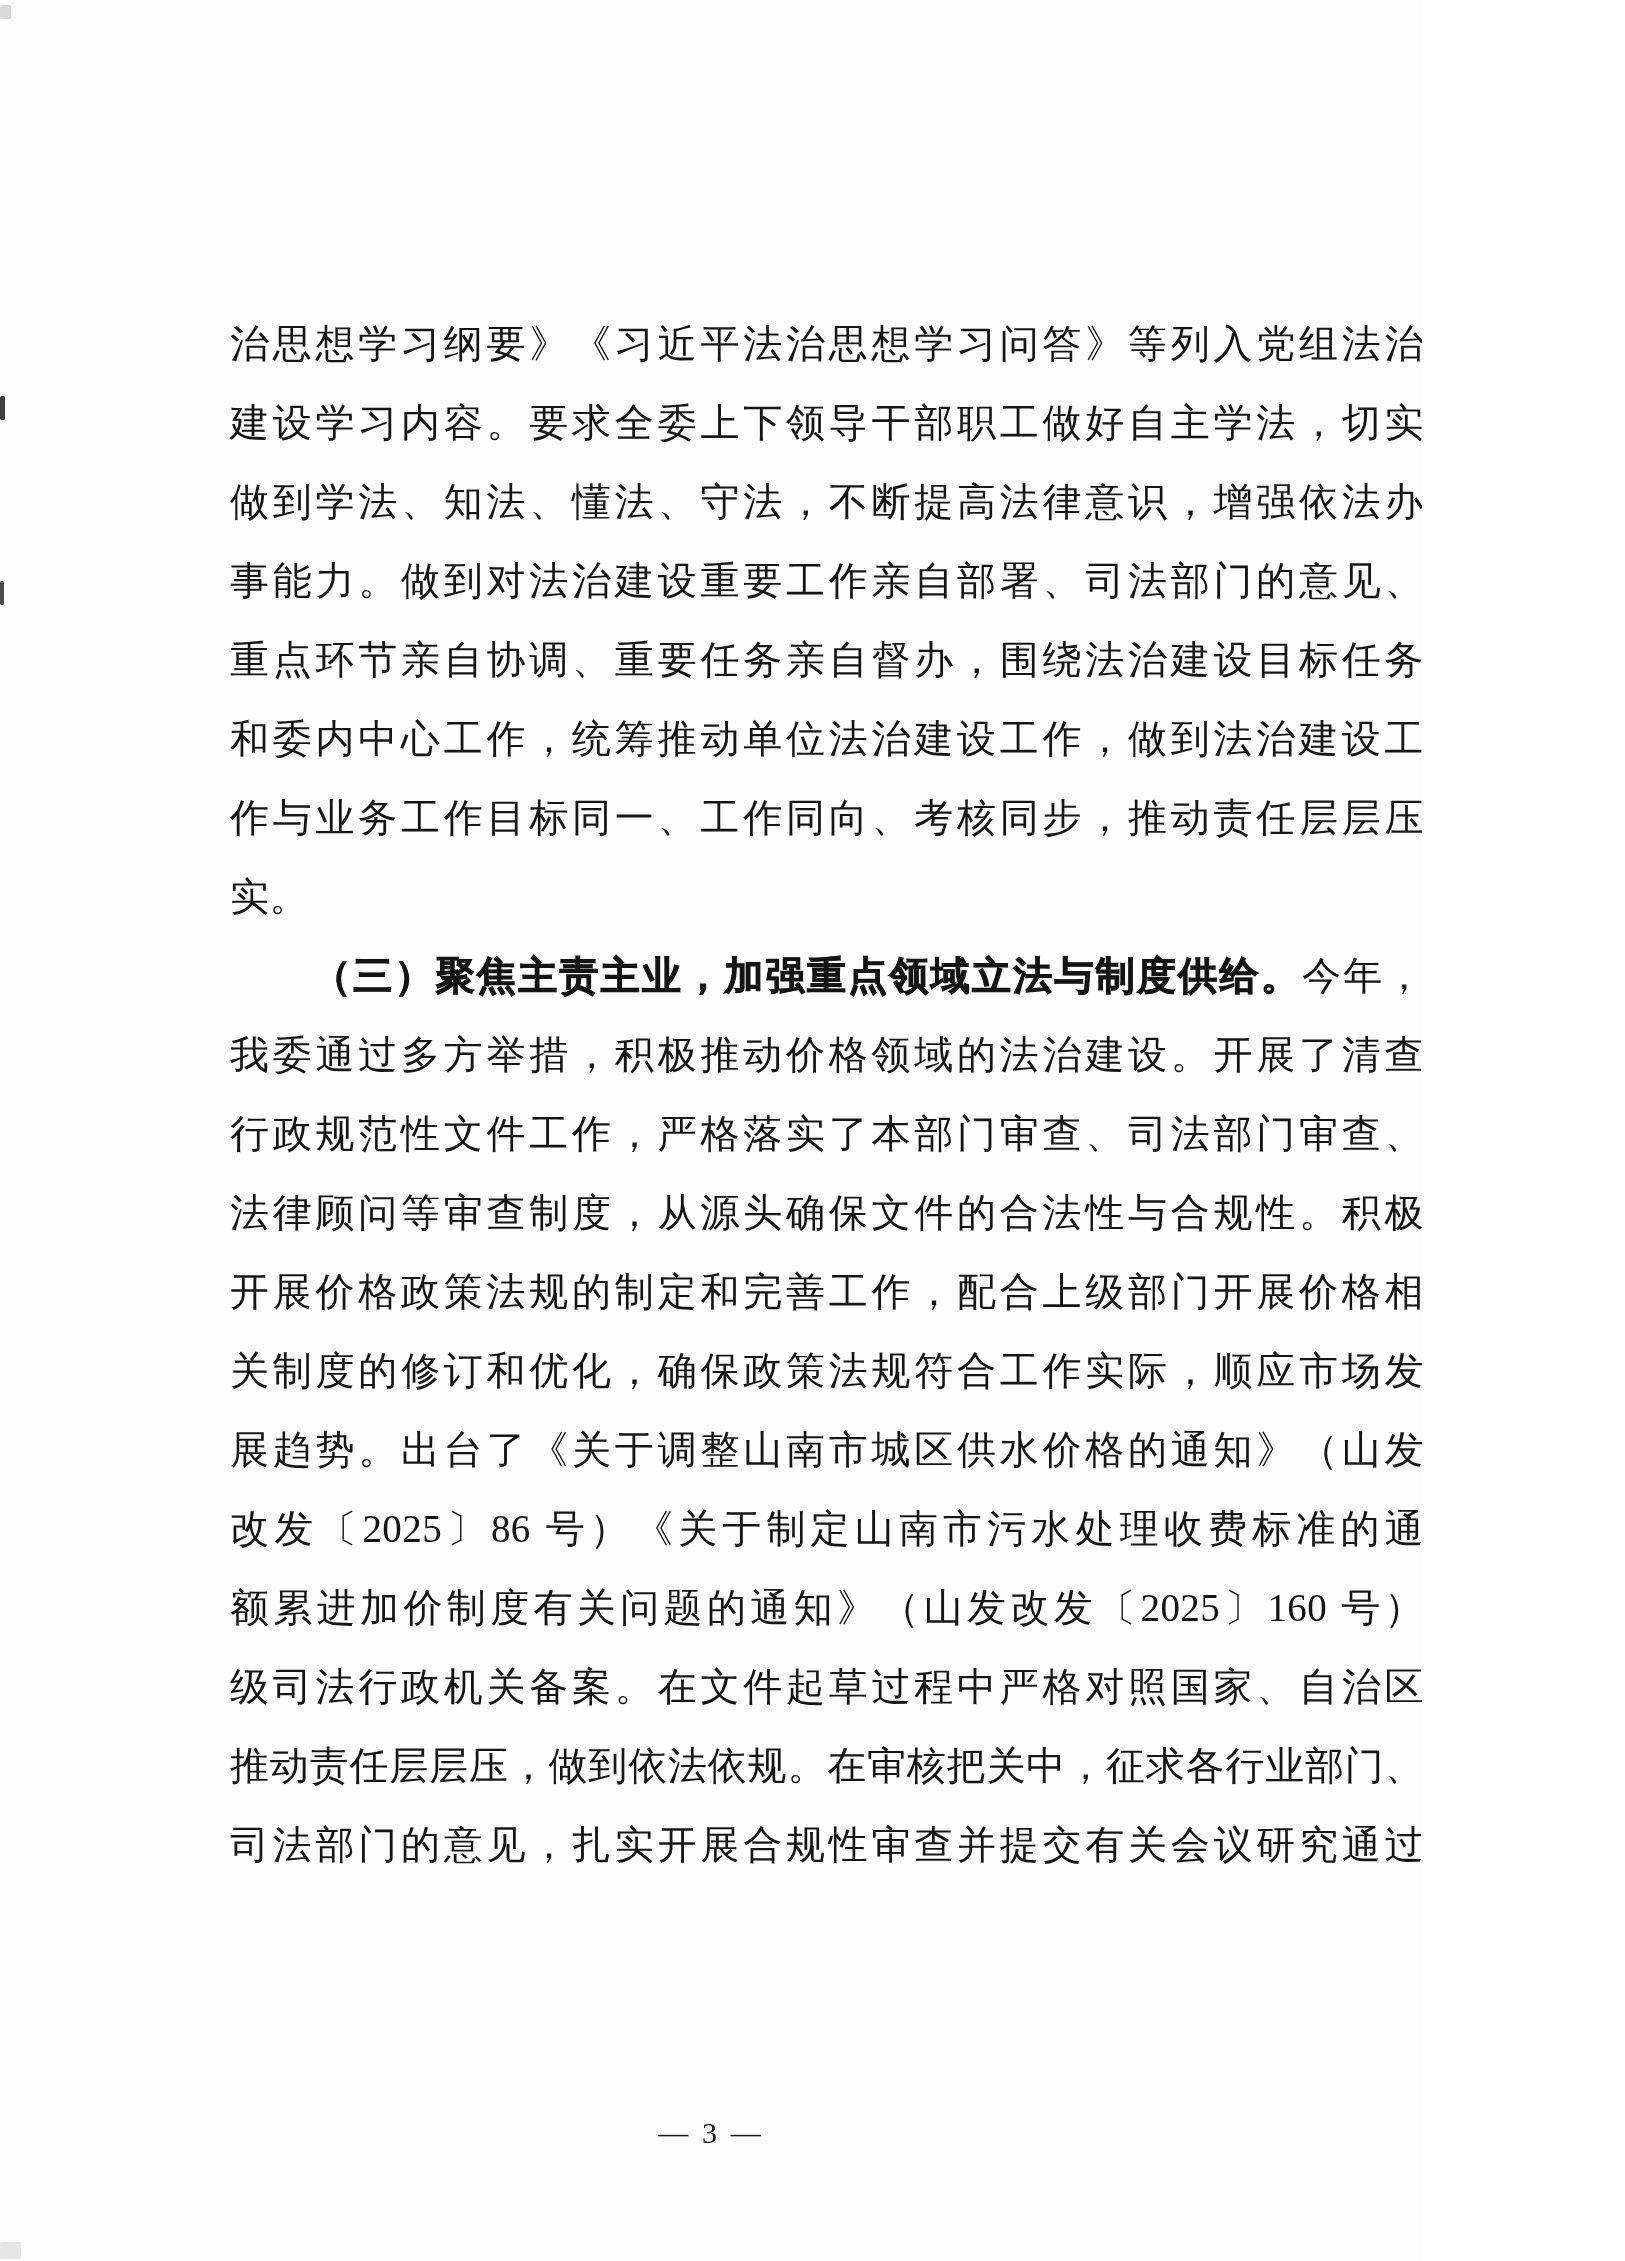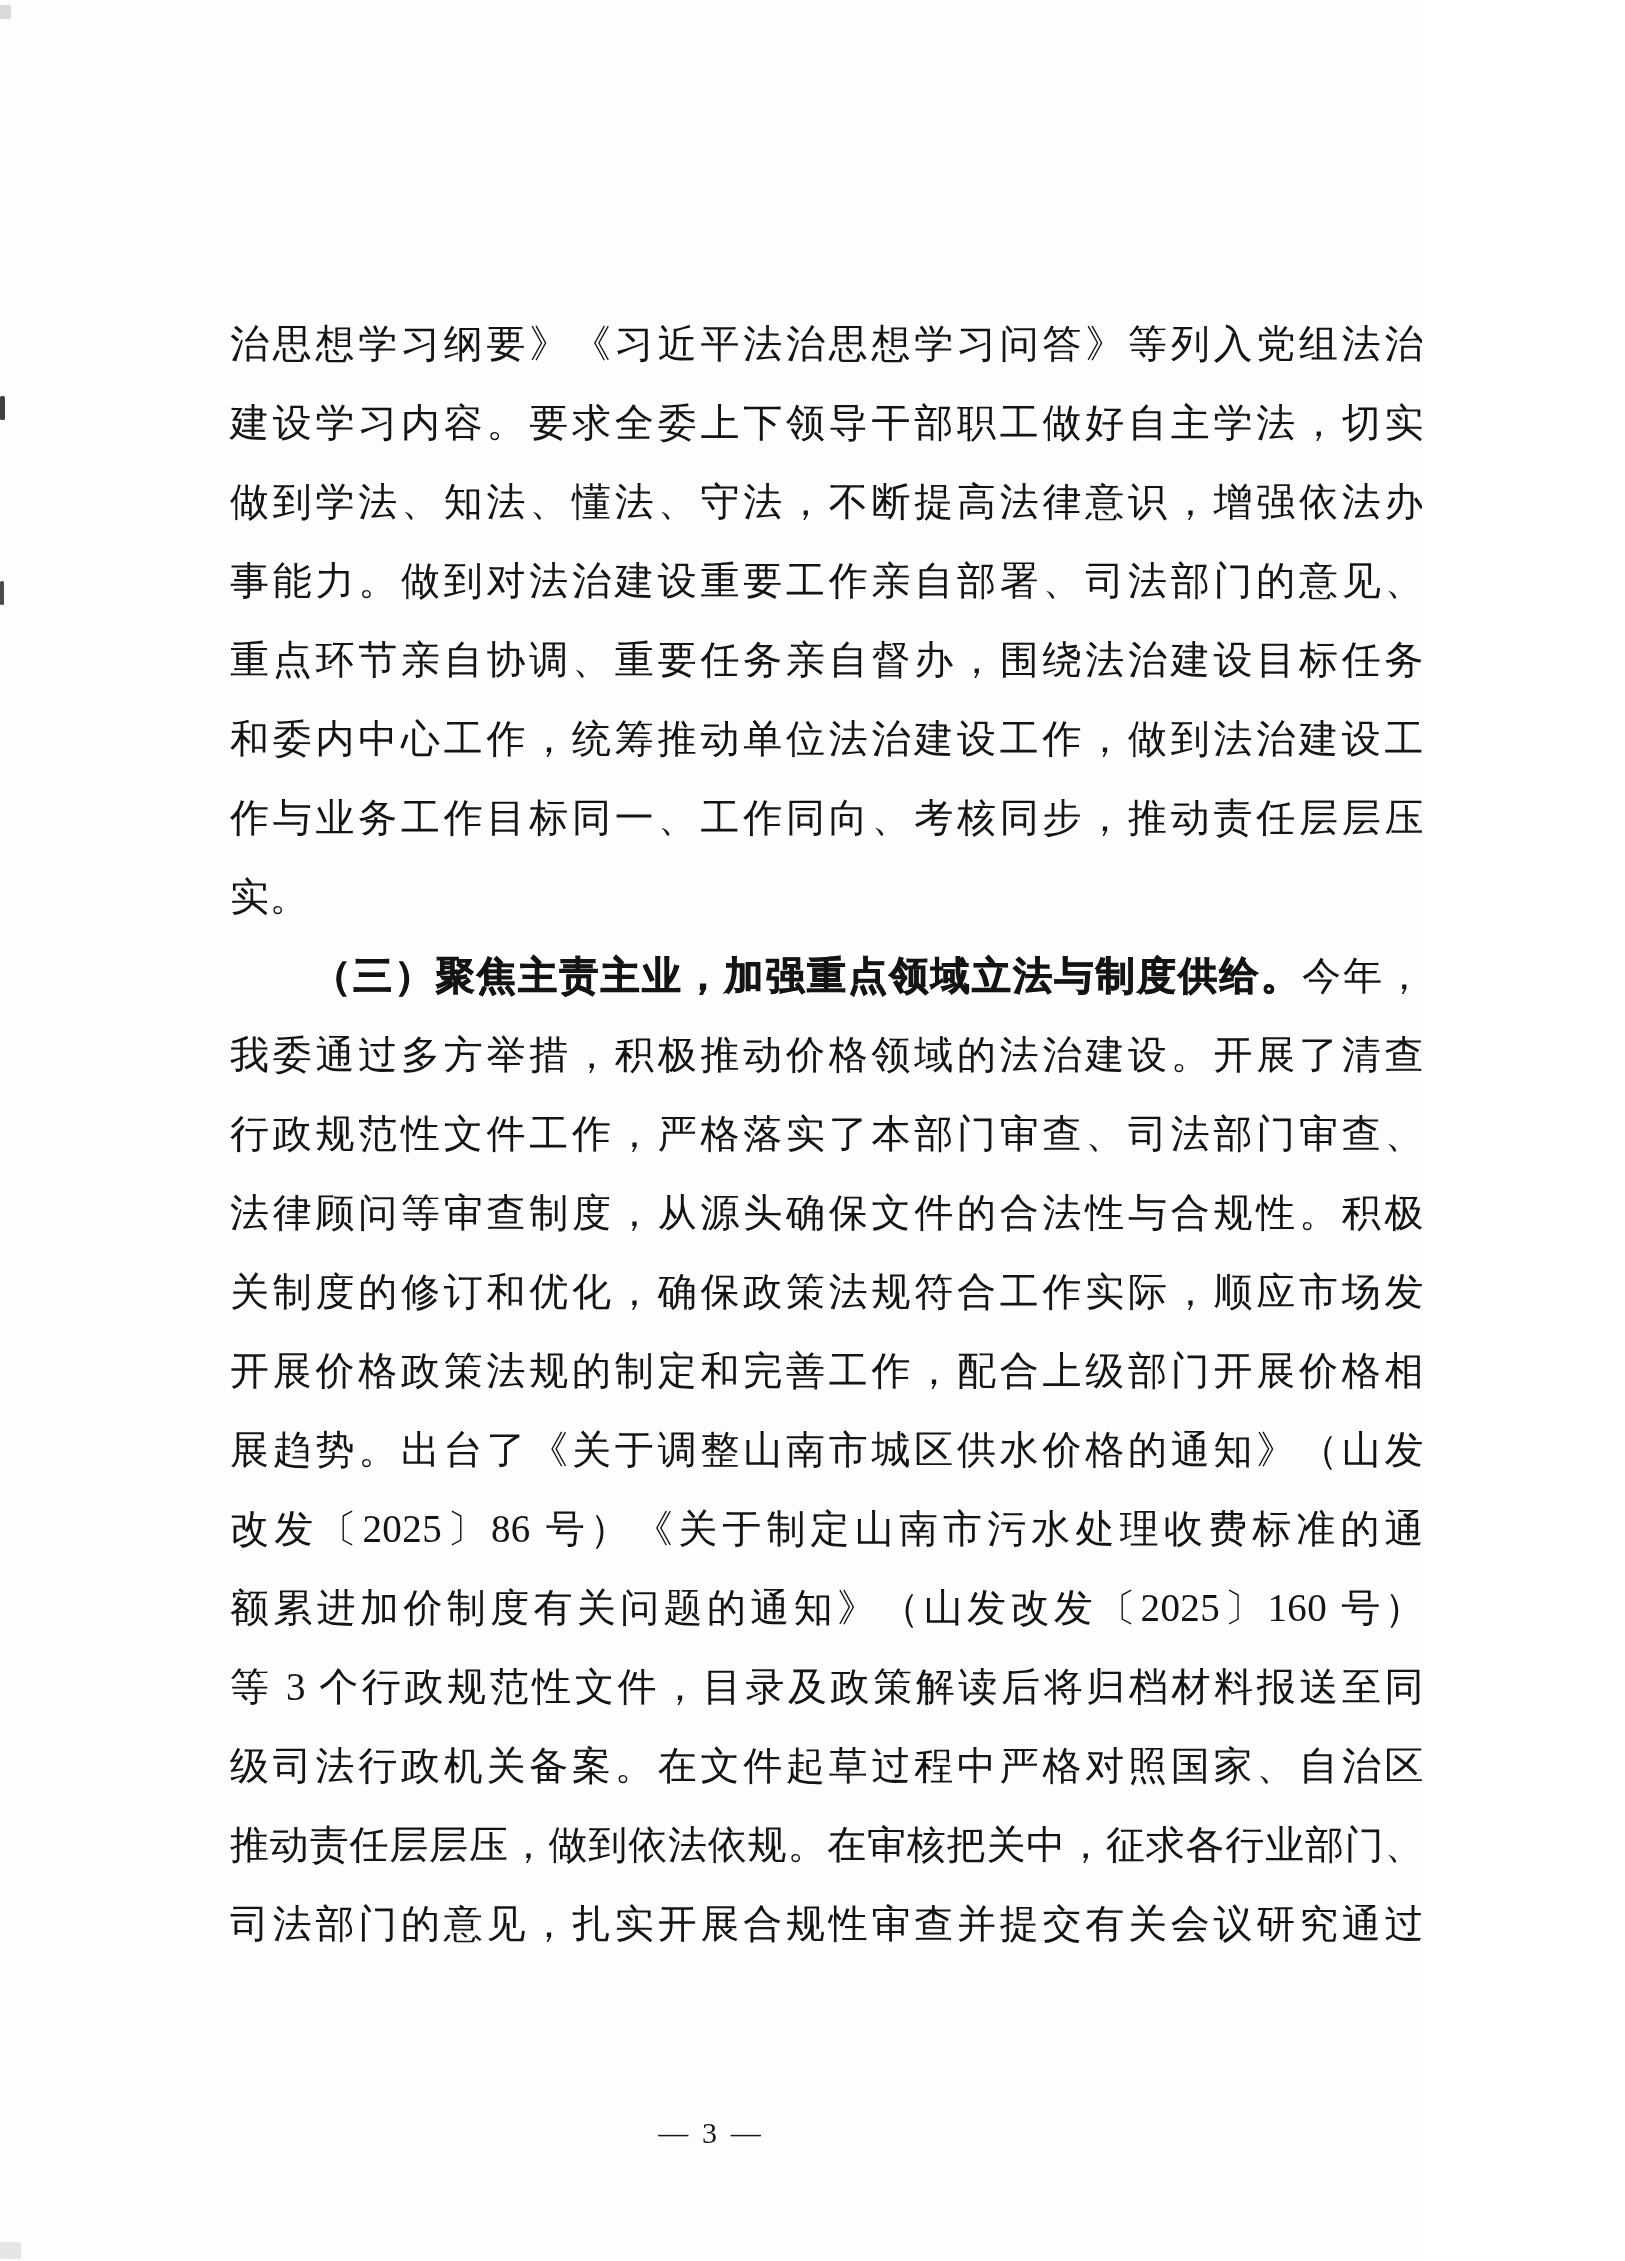--- a/index.html
+++ b/index.html
@@ -83,26 +83,25 @@
     <div class="line">作与业务工作目标同一、工作同向、考核同步，推动责任层层压</div>
     <div class="line para-end">实。</div>
 
     <div class="line heading-line">
       <span class="bold-seg">（三）聚焦主责主业，加强重点领域立法与制度供给。</span><span class="reg-seg">今年，</span>
     </div>
 
     <div class="line">我委通过多方举措，积极推动价格领域的法治建设。开展了清查</div>
     <div class="line">行政规范性文件工作，严格落实了本部门审查、司法部门审查、</div>
     <div class="line">法律顾问等审查制度，从源头确保文件的合法性与合规性。积极</div>
+    <div class="line">开展价格政策法规的制定和完善工作，配合上级部门开展价格相</div>
     <div class="line">关制度的修订和优化，确保政策法规符合工作实际，顺应市场发</div>
-    <div class="line">开展价格政策法规的制定和完善工作，配合上级部门开展价格相</div>
     <div class="line">展趋势。出台了《关于调整山南市城区供水价格的通知》（山发</div>
     <div class="line">改发〔2025〕86 号）《关于制定山南市污水处理收费标准的通</div>
     <div class="line">额累进加价制度有关问题的通知》（山发改发〔2025〕160 号）</div>
-    <div class="line">等 3 个行政规范性文件，目录及政策解读后将归档材料报送至同</div>
     <div class="line">级司法行政机关备案。在文件起草过程中严格对照国家、自治区</div>
     <div class="line">推动责任层层压，做到依法依规。在审核把关中，征求各行业部门、</div>
     <div class="line">司法部门的意见，扎实开展合规性审查并提交有关会议研究通过</div>
   </div>
 
   <div class="footer">— 3 —</div>
 
 </div>
 
 

